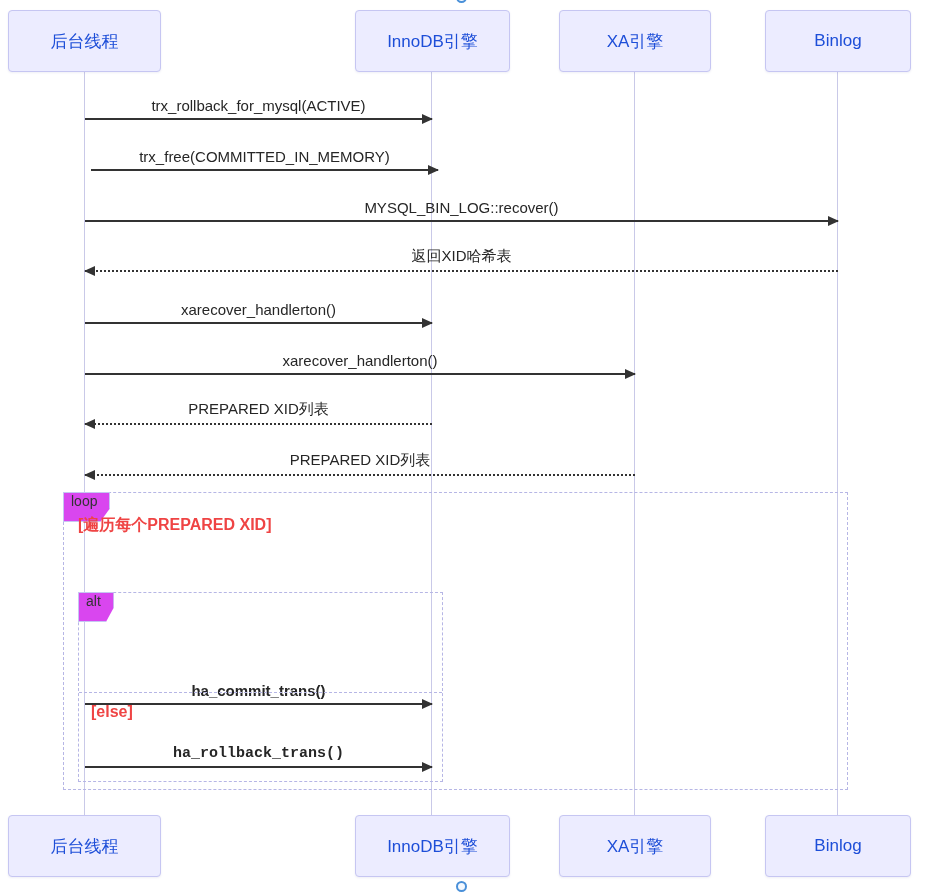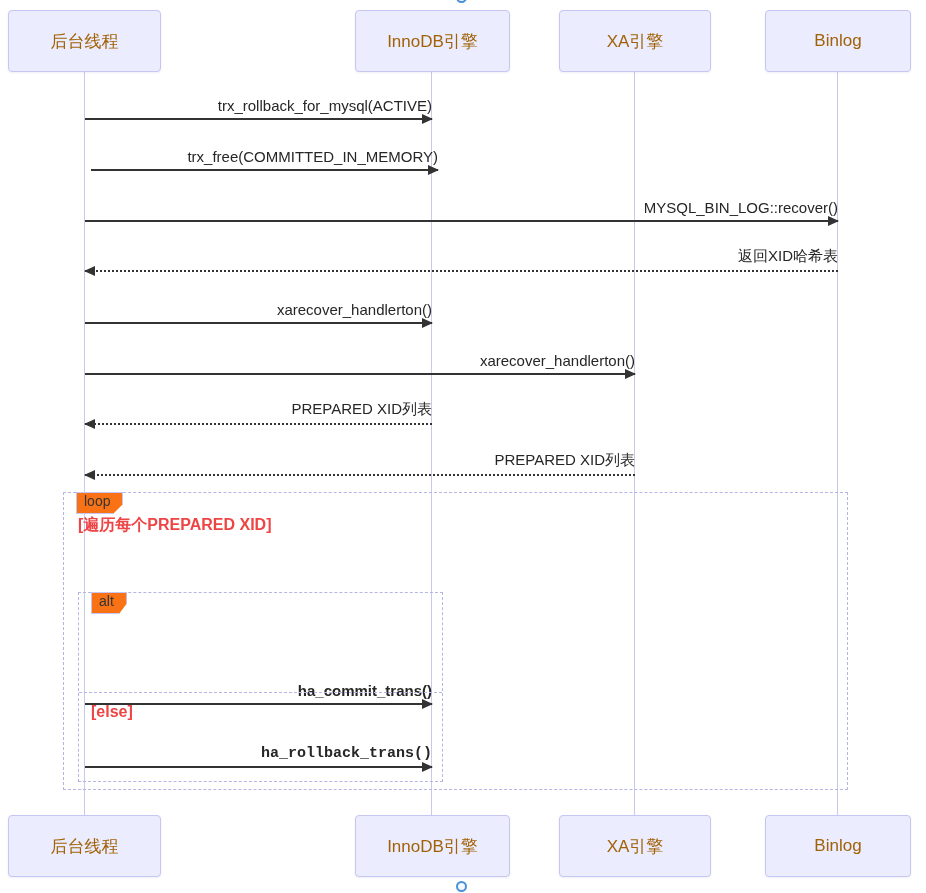--- a/index.html
+++ b/index.html
@@ -5,49 +5,48 @@
   html,body { margin:0; padding:0; background:#ffffff; }
   .canvas {
     position:relative; width:926px; height:893px; background:#ffffff;
     font-family:"Liberation Sans","DejaVu Sans",sans-serif; overflow:hidden;
   }
   
   .participant {
     position:absolute; height:62px; box-sizing:border-box;
     background:#ECECFF; border:1px solid #C6C6F2; border-radius:4px;
     display:flex; align-items:center; justify-content:center;
-    font-size:17px; color:#a16207;
+    font-size:17px; color:#1d4ed8;
     box-shadow:0 1px 2px rgba(120,120,180,0.12);
   }
   
   .lifeline { position:absolute; width:1px; top:72px; height:743px; background:#C9C9E8; }
   
   .msg { position:absolute; height:34px; }
   .msg .mlabel {
-    position:absolute; left:0; right:0; bottom:10px; text-align:right;
+    position:absolute; left:0; right:0; bottom:10px; text-align:center;
     font-size:15px; color:#262626; white-space:nowrap;
   }
   .msg.bold .mlabel { font-weight:700; }
   .msg .mline { position:absolute; left:0; right:0; bottom:4px; height:0; border-top:2px solid #333333; }
   .msg.dotted .mline { border-top-style:dotted; }
   .msg .head {
     position:absolute; width:0; height:0; bottom:0;
     border-top:5px solid transparent; border-bottom:5px solid transparent;
   }
   .msg.to-right .head { right:-1px; border-left:11px solid #333333; }
   .msg.to-left  .head { left:-1px;  border-right:11px solid #333333; }
   
   .frame { position:absolute; box-sizing:border-box; border:1px dashed #B6B6E5; }
   .ftab {
     position:absolute; top:-1px; left:-1px;
-    background:#f97316; border:1px solid #C6C6F2;
+    background:#d946ef; border:1px solid #C6C6F2;
     font-size:14px; color:#333333; line-height:17px;
-    padding:0 12px 3px 7px;
+    padding:0 12px 11px 7px;
     clip-path:polygon(0 0,100% 0,100% 52%,78% 100%,0 100%);
-    margin-left:13px;
   }
   .fcond { position:absolute; font-weight:700; font-size:16px; color:#ef4444; white-space:nowrap; }
   .fdivider { position:absolute; left:0; right:0; height:0; border-top:1px dashed #B6B6E5; }
   
   .handle {
     position:absolute; width:11px; height:11px; border-radius:50%;
     background:#f4f9ff; border:2px solid #4A90D9; box-sizing:border-box;
   }
 </style>
 </head>

